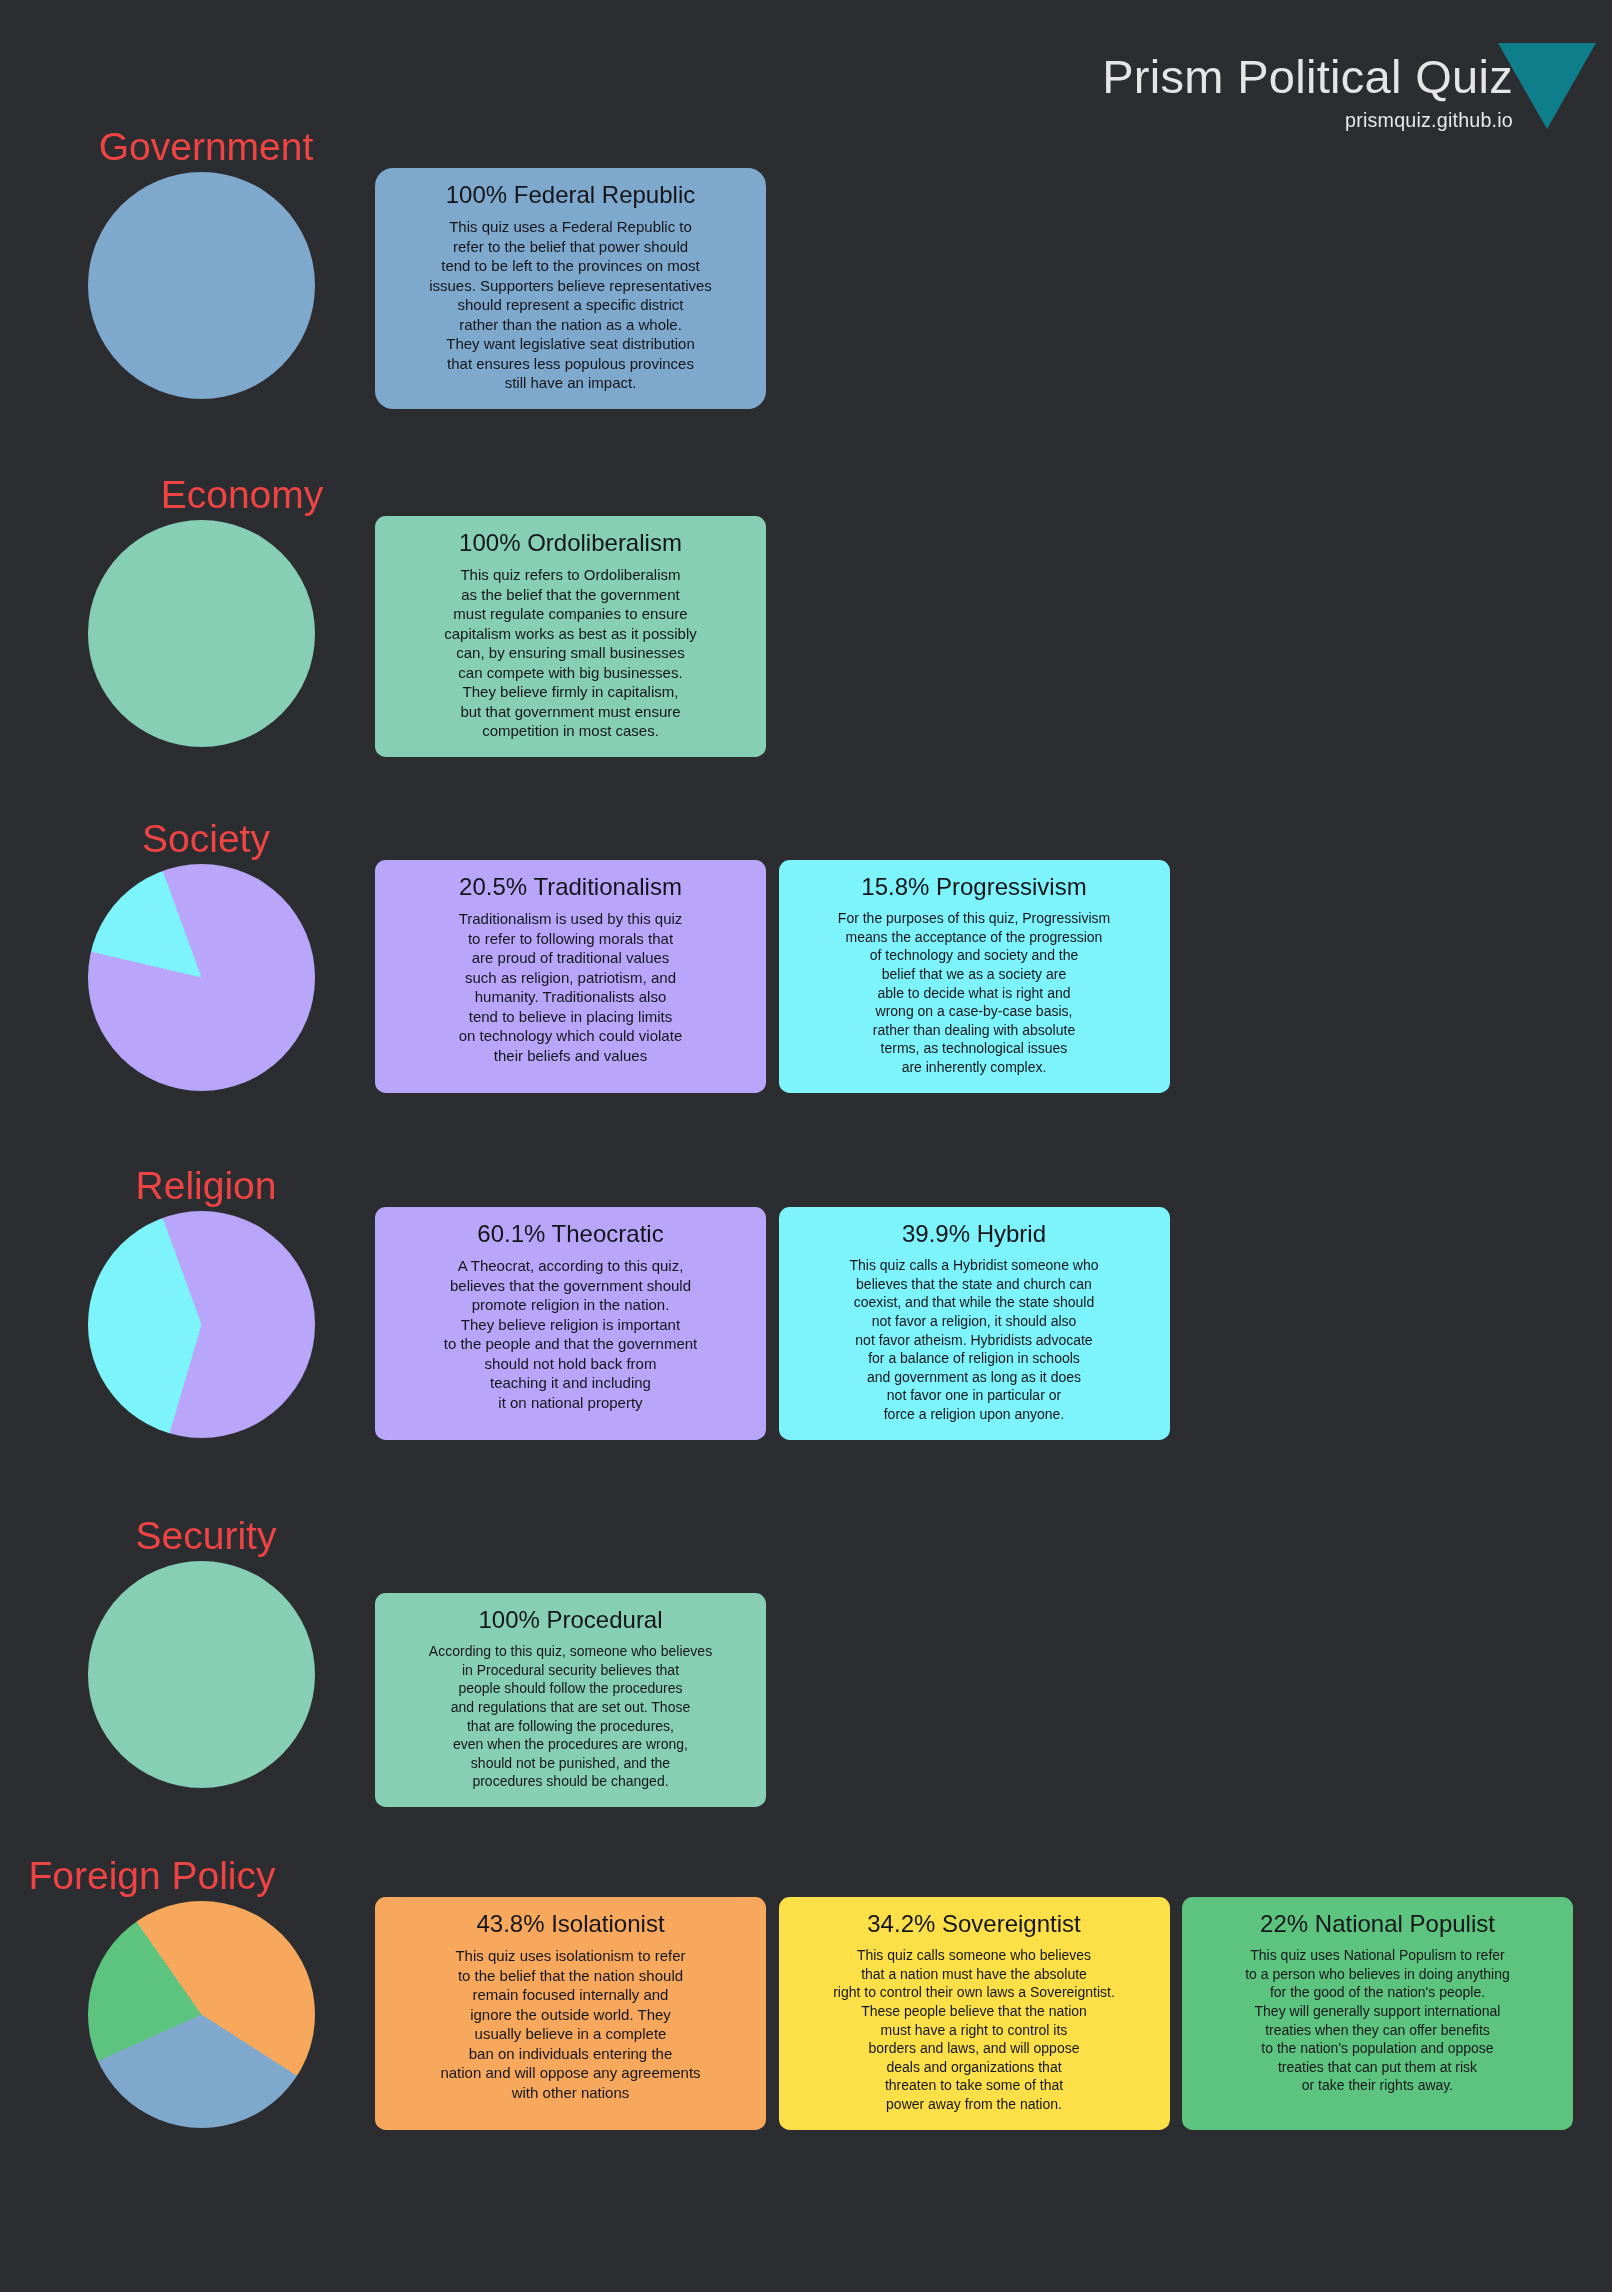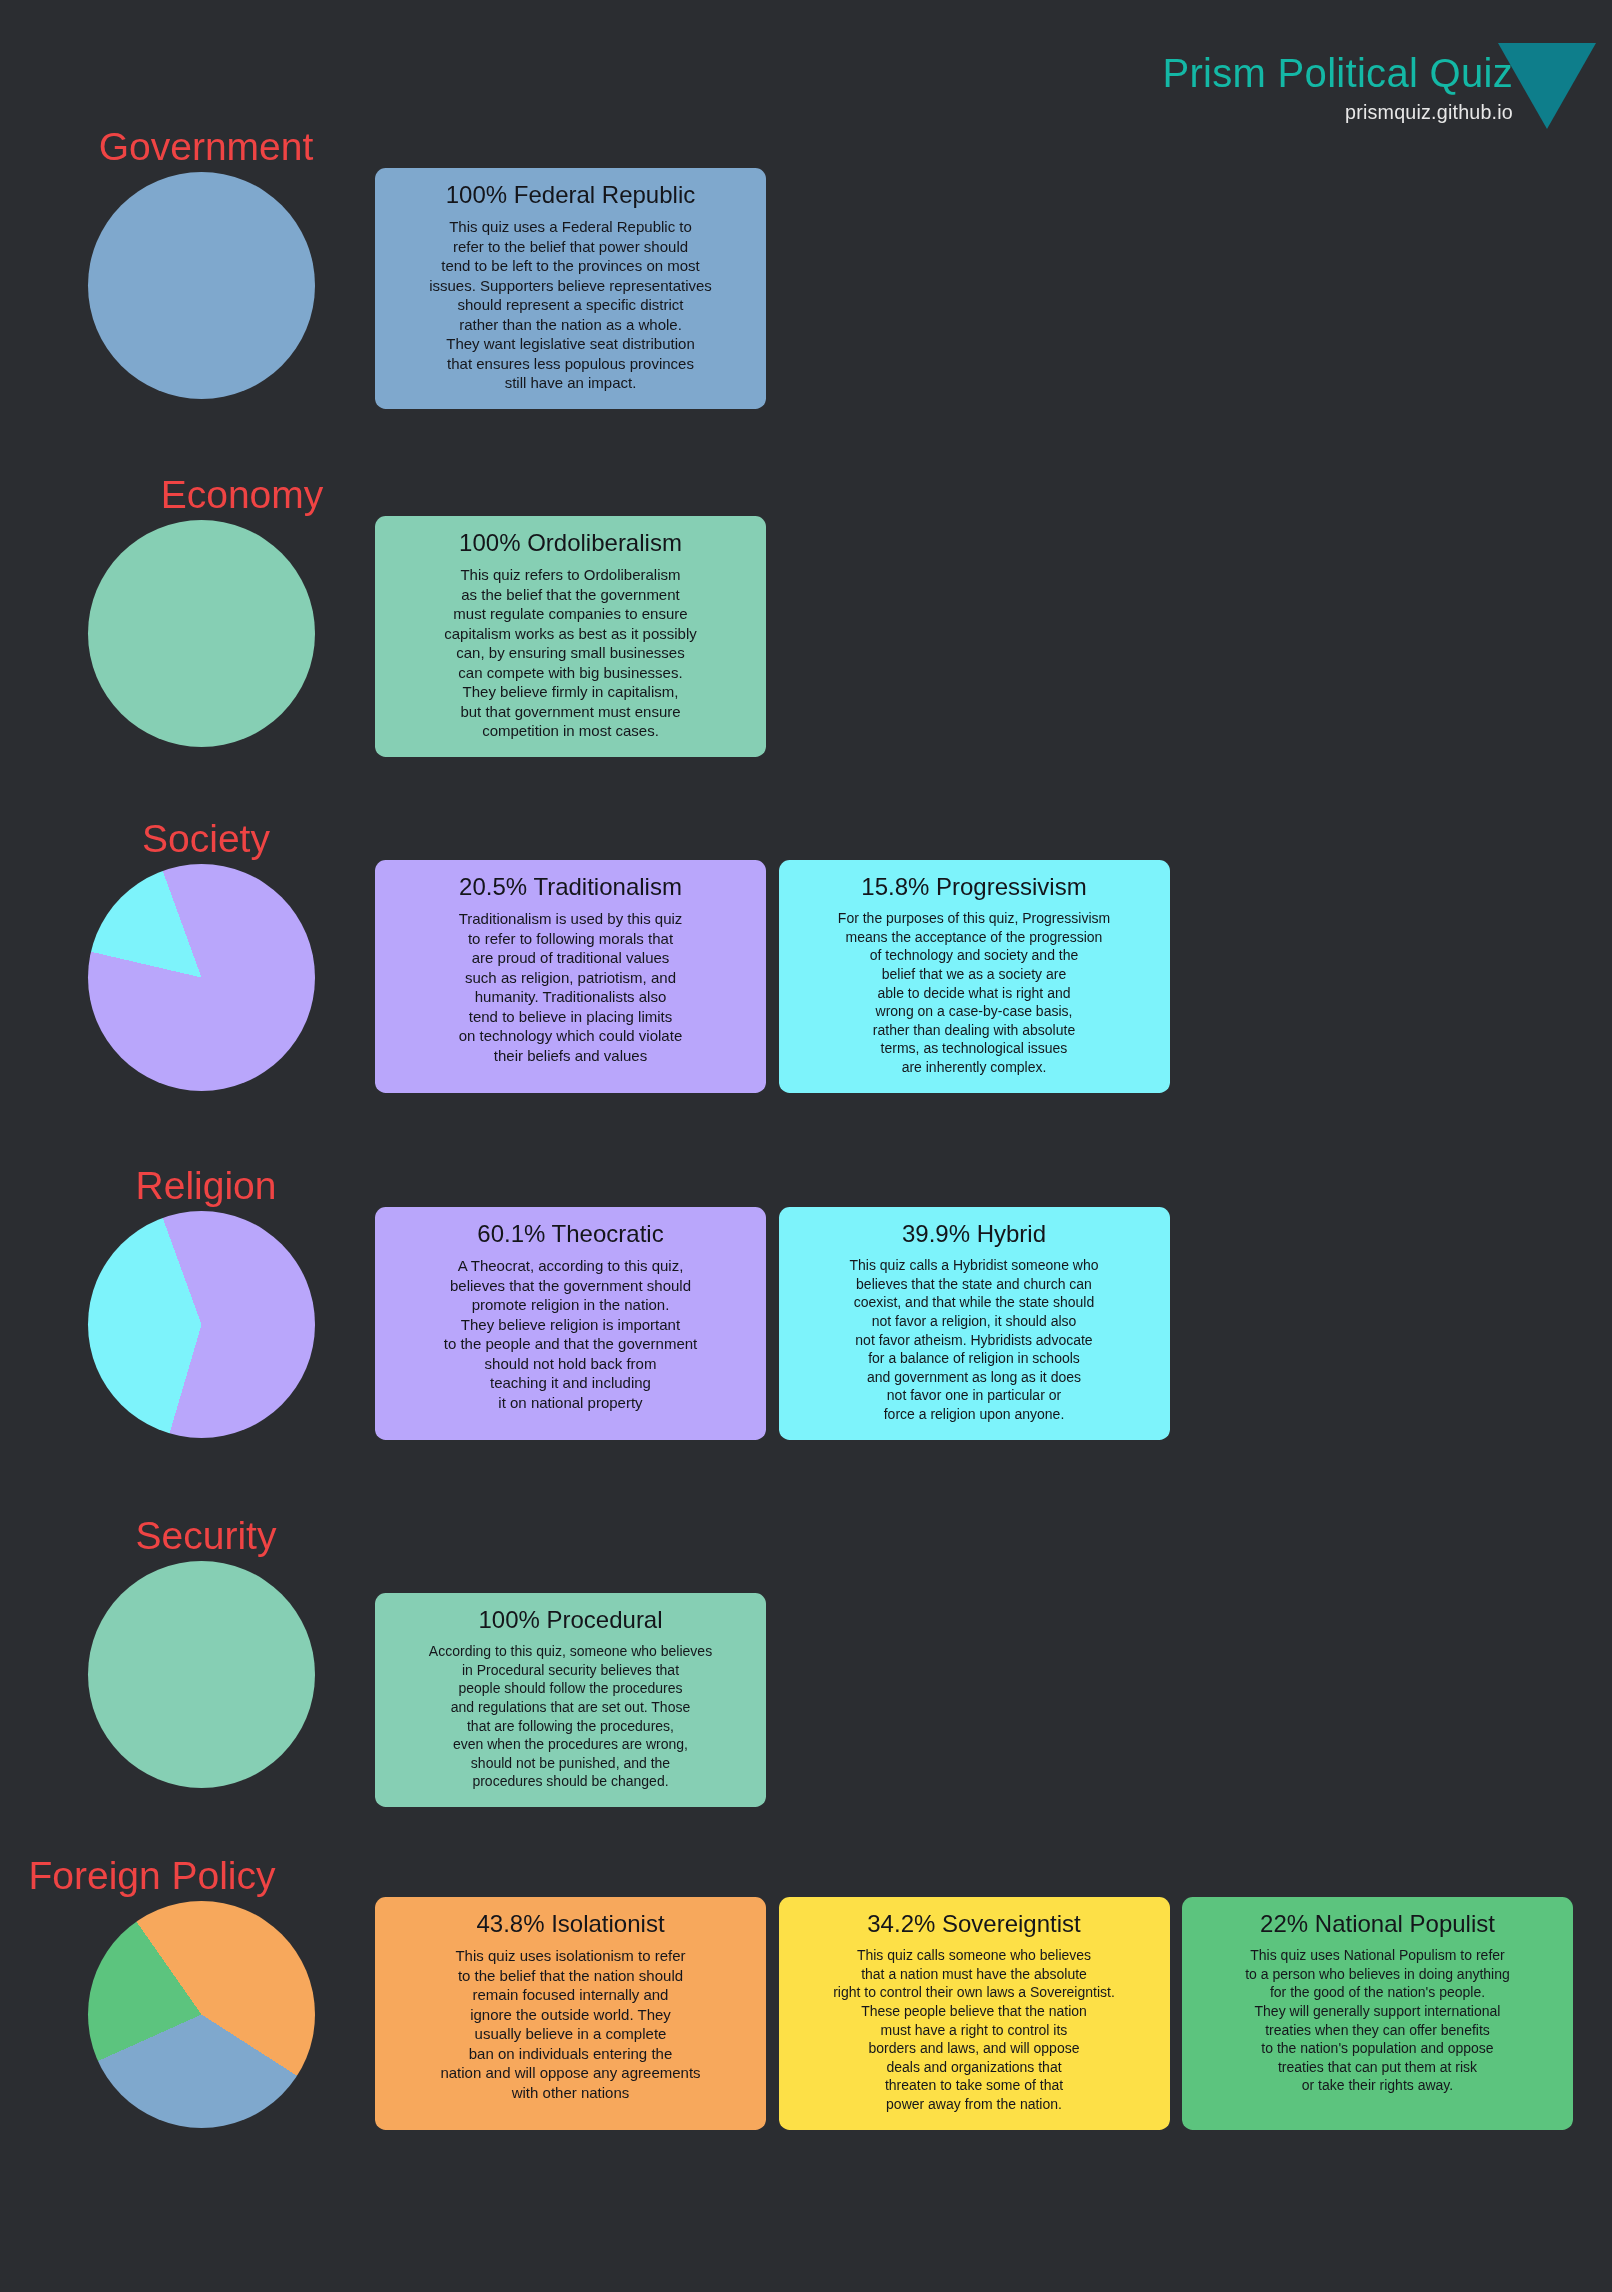--- a/index.html
+++ b/index.html
@@ -22,23 +22,23 @@
   }
 
   
   .header {
     position: absolute;
     top: 52px;
     right: 99px;
     text-align: right;
   }
   .header-title {
-    font-size: 40px;
+    font-size: 47px;
     font-weight: normal;
-    color: #14b8a6;
+    color: #e5e5e5;
     line-height: 1.05;
     letter-spacing: 0.3px;
   }
   .header-sub {
     font-size: 19.7px;
     color: #e8e8e8;
     margin-top: 7.2px;
     letter-spacing: 0.2px;
   }
   .logo {
@@ -139,21 +139,21 @@
     <div class="header-sub">prismquiz.github.io</div>
   </div>
   <div class="logo" style="border-top-color: rgb(14, 126, 139);"></div>
 
   <div class="section" id="sec-government">
     <div class="section-title t-gov">Government</div>
     <div class="pie-wrap">
       <div class="pie" id="pie-0" style="background: conic-gradient(rgb(127, 168, 205) 0deg, rgb(127, 168, 205) 360deg);"></div>
     </div>
     <div class="cards">
-      <div class="card" id="card-0-0" style="background: rgb(127, 168, 205);">
+      <div class="card" id="card-0-0" style="background: rgb(127, 168, 205); border-radius: 18px;">
         <div class="card-title">100% Federal Republic</div>
         <div class="card-body">This quiz uses a Federal Republic to
 refer to the belief that power should
 tend to be left to the provinces on most
 issues. Supporters believe representatives
 should represent a specific district
 rather than the nation as a whole.
 They want legislative seat distribution
 that ensures less populous provinces
 still have an impact.</div>

